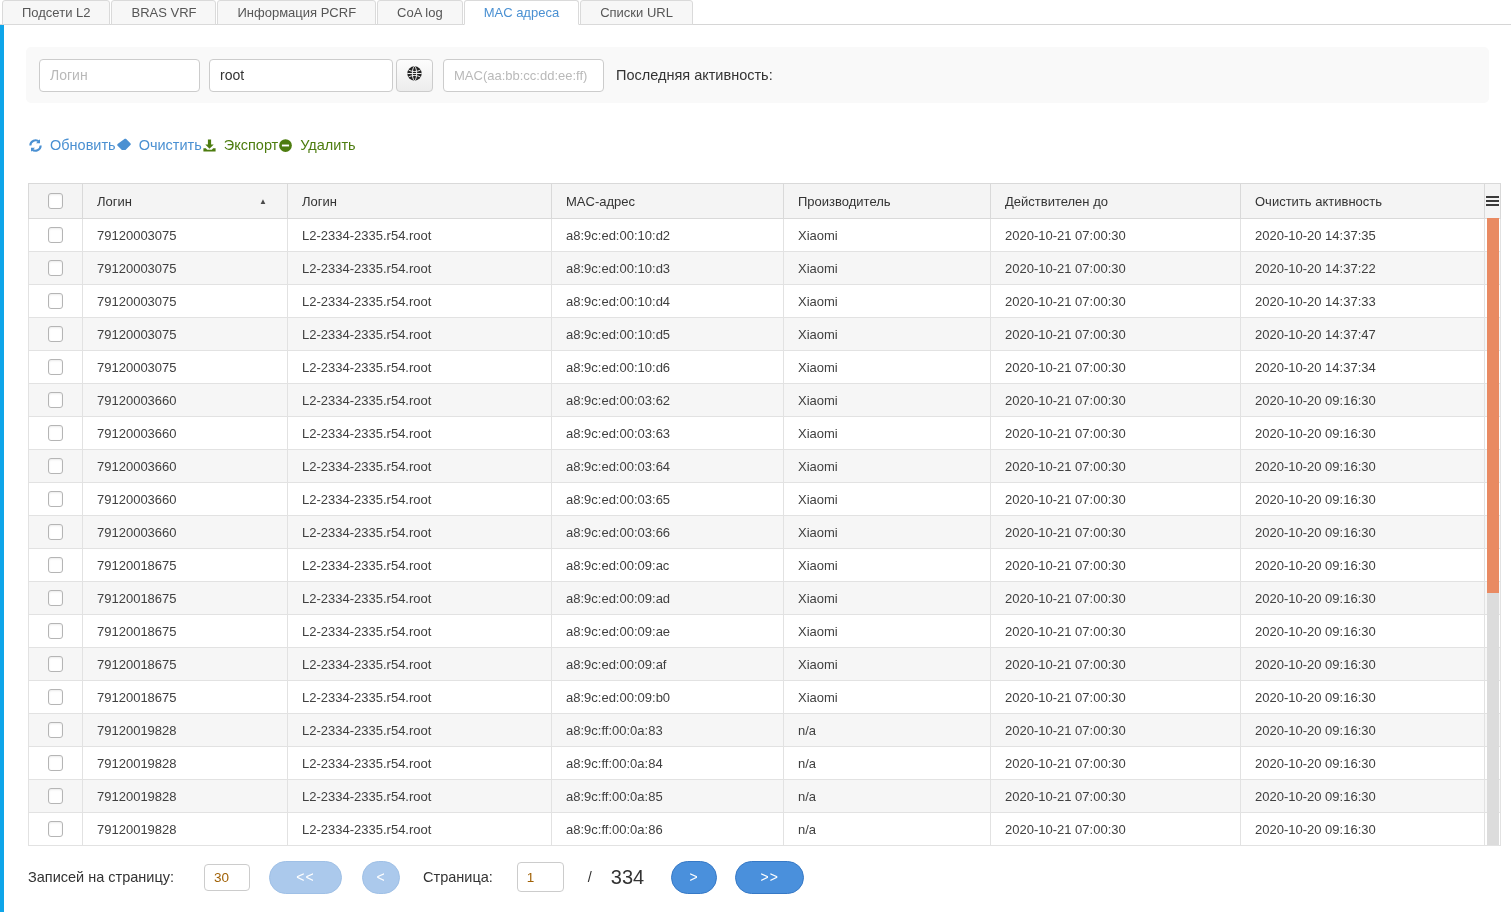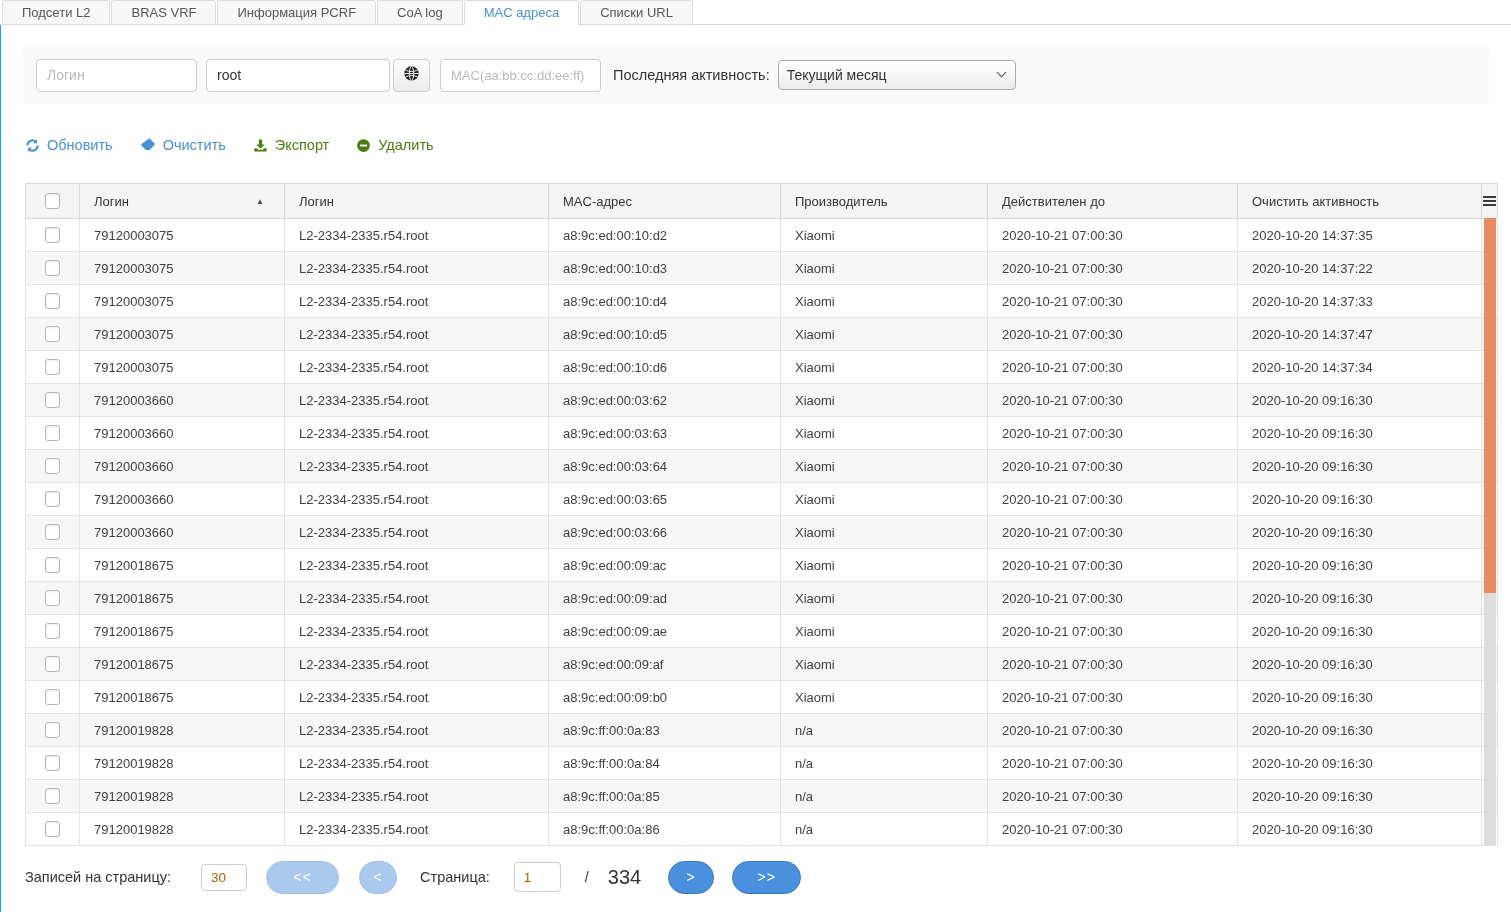--- a/index.html
+++ b/index.html
@@ -13,21 +13,21 @@
   
   .tabbar { display:flex; align-items:center; padding-left:2px; border-bottom:1px solid #d6d6d6; height:25px; }
   .tab {
     height:25px; margin-bottom:-1px; margin-right:1px; line-height:23px;
     padding:0 19px; font-size:13px; color:#565656; cursor:pointer;
     background:#f7f7f7; border:1px solid #dadada; border-radius:3px 3px 0 0;
     white-space:nowrap;
   }
   .tab.active { background:#fff; color:#4a90d2; border-bottom:1px solid #fff; }
 
-  .content { border-left:1px solid #0ea5e9; min-height:887px; padding-top:22px; }
+  .content { border-left:4px solid #0ea5e9; min-height:887px; padding-top:22px; }
 
   
   .filter-panel {
     margin:0 22px; height:56px; background:#f9f9f9; border-radius:5px;
     display:flex; align-items:center; padding:0 13px;
   }
   .ctl-input {
     height:33px; border:1px solid #ccc; border-radius:4px; background:#fff;
     padding:0 10px; font-size:14px; font-family:inherit; color:#333; outline:none;
   }
@@ -48,21 +48,21 @@
     border:1px solid #ababab; border-radius:4px;
     background:linear-gradient(#fff,#ececec);
     font-family:inherit; font-size:14px; color:#333; padding:0 26px 0 8px; outline:none;
   }
   .select-chevron {
     position:absolute; right:11px; top:9px; width:7px; height:7px; pointer-events:none;
     border-right:1.6px solid #555; border-bottom:1.6px solid #555; transform:rotate(45deg);
   }
 
   
-  .actions { margin:31px 0 0 24px; display:flex; gap:27px; align-items:center; height:22px; }
+  .actions { margin:31px 0 0 24px; display:flex; align-items:center; height:22px; }
   .action { display:flex; align-items:center; gap:7px; font-size:14.5px; color:#4a90d2; cursor:pointer; }
   .action.disabled { color:#4d7c0f; cursor:default; }
   .action .ic { display:flex; align-items:center; }
   .action svg { display:block; }
 
   
   .table-wrap { position:relative; margin:27px 0 0 24px; width:1472px; }
   table { border-collapse:collapse; width:1472px; table-layout:fixed; }
   th, td { border:1px solid #e2e2e2; }
   thead th {
@@ -130,26 +130,20 @@
     <div class="globe-btn">
       <span class="ic">
         <svg width="17" height="17" viewBox="0 0 16 16">
           <circle cx="8" cy="8" r="6.8" fill="currentColor"></circle>
           <path fill="none" stroke="#f4f4f4" stroke-width="0.9" d="M1.2 8h13.6 M8 1.2c2.7 1.8 2.7 11.8 0 13.6 M8 1.2c-2.7 1.8-2.7 11.8 0 13.6 M2.4 4.7c3.3 1.9 7.9 1.9 11.2 0 M2.4 11.3c3.3-1.9 7.9-1.9 11.2 0"></path>
         </svg>
       </span>
     </div>
     <input class="ctl-input in-mac" placeholder="MAC(aa:bb:cc:dd:ee:ff)" style="">
     <span class="la-label">Последняя активность:</span>
-    <div class="select-wrap">
-      <select class="la-select">
-        <option>Текущий месяц</option>
-      </select>
-      <span class="select-chevron"></span>
-    </div>
   </div>
 
   <div class="actions">
     <div class="action">
       <span class="ic">
         <svg width="15" height="15" viewBox="0 0 16 16">
           <g fill="none" stroke="currentColor" stroke-width="2.2">
             <path d="M13.5 8a5.5 5.5 0 0 1-9.39 3.89"></path>
             <path d="M2.5 8a5.5 5.5 0 0 1 9.39-3.89"></path>
           </g>

